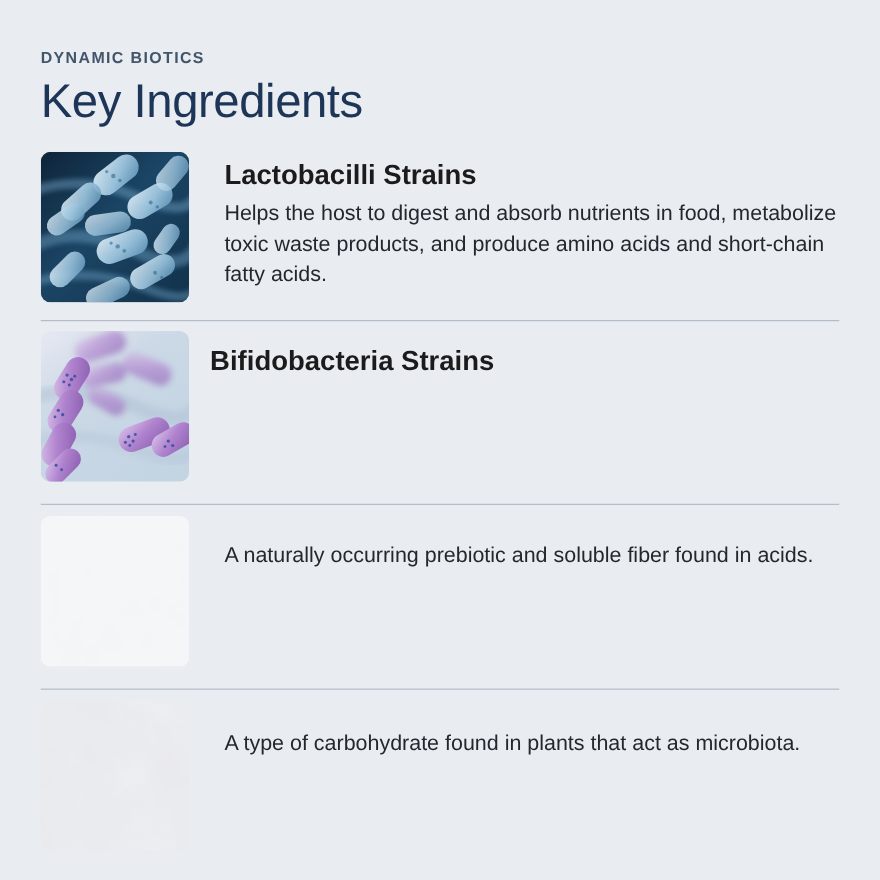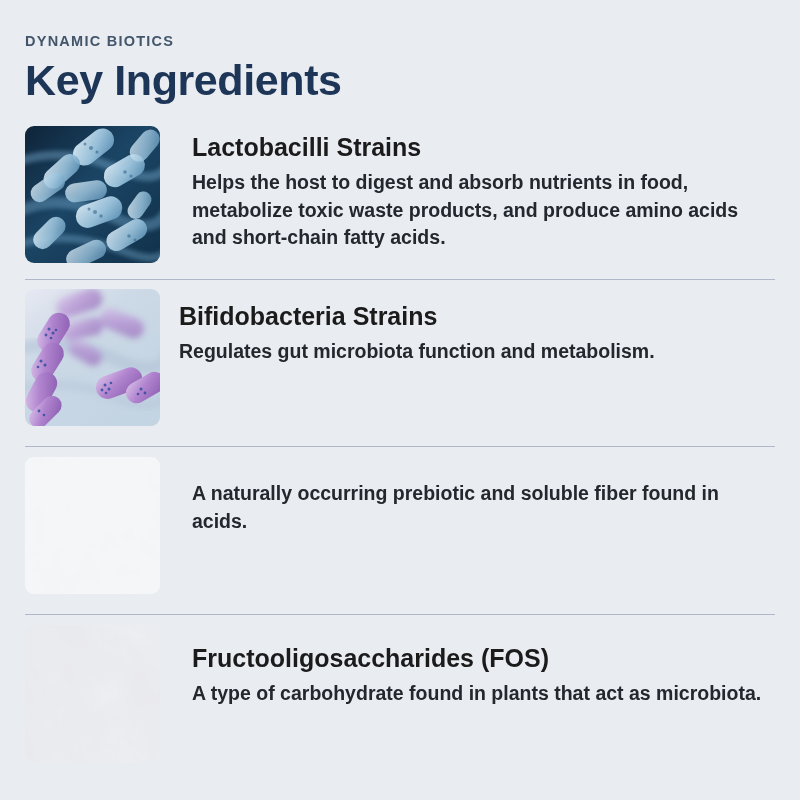--- a/index.html
+++ b/index.html
@@ -12,39 +12,39 @@
     background: #e9ecf1;
     font-family: "Liberation Sans", sans-serif;
     overflow: hidden;
     position: relative;
   }
 
   .page {
     width: 800px;
     height: 800px;
     box-sizing: border-box;
-    padding: 0;
+    padding: 12px;
     position: relative;
   }
 
   
   .header {
     padding: 34px 24px 0 25px;
   }
   .eyebrow {
     font-size: 14.5px;
     letter-spacing: 1.25px;
     font-weight: 700;
     color: #42556b;
     line-height: 1.1;
     margin: 0 0 8px 0;
   }
   .page-title {
     font-size: 43px;
-    font-weight: 700;
+    font-weight: 400;
     color: #1d3557;
     letter-spacing: -0.4px;
     line-height: 1.05;
     margin: 0;
   }
 
   
   .ingredients {
     margin-top: 23px;
   }
@@ -72,21 +72,21 @@
   }
   .ingredient-title {
     font-size: 25px;
     font-weight: 700;
     color: #1b1b1b;
     line-height: 1.15;
     margin: 0;
   }
   .ingredient-desc {
     font-size: 19.5px;
-    font-weight: 700;
+    font-weight: 400;
     color: #22282e;
     line-height: 1.42;
     margin: 7px 0 0 0;
     max-width: 580px;
   }
 
   .divider {
     height: 1px;
     background: #aeb8c6;
     margin: 0 25px;
@@ -282,21 +282,20 @@
             <circle cx="116" cy="100" r="1.5"></circle>
               <circle cx="120" cy="104" r="1.4"></circle>
               <circle cx="113" cy="105" r="1.3"></circle>
             <circle cx="14" cy="122" r="1.4"></circle>
               <circle cx="19" cy="126" r="1.3"></circle>
           </g>
         </svg>
       </div>
       <div class="ingredient-text">
         <div class="ingredient-title">Bifidobacteria Strains</div>
-        <div class="ingredient-desc">Regulates gut microbiota function and metabolism.</div>
       </div>
     </div>
 
     <div class="gap-before-div-2"></div>
     <hr class="divider">
     <div class="gap-after-div-2"></div>
 
     <div class="ingredient-row row-3">
       <div class="thumb">
         <svg viewBox="0 0 135 137" preserveAspectRatio="xMidYMid slice" aria-hidden="true">
@@ -342,19 +341,18 @@
           </defs>
           <rect width="135" height="137" fill="#fcfcfd"></rect>
           <g transform="rotate(-28 67 68)">
             <rect x="-40" y="-40" width="215" height="217" filter="url(#powderBb)"></rect>
             <rect x="-40" y="-40" width="215" height="217" filter="url(#powderB)"></rect>
           </g>
           <rect width="135" height="137" fill="#ffffff" opacity="0.12"></rect>
         </svg>
       </div>
       <div class="ingredient-text">
-        <div class="ingredient-title">Fructooligosaccharides (FOS)</div>
         <div class="ingredient-desc">A type of carbohydrate found in plants that act as microbiota.</div>
       </div>
     </div>
 
   </div>
 </div>
 
 </body></html>

